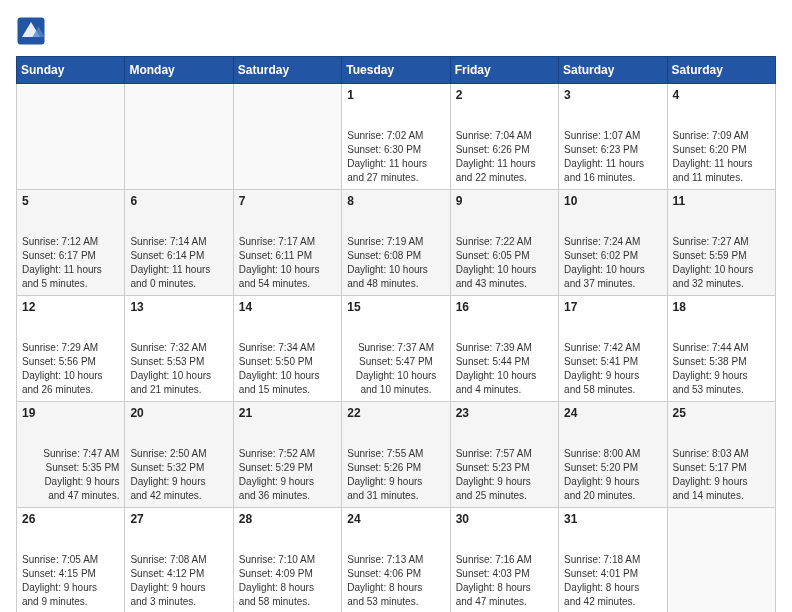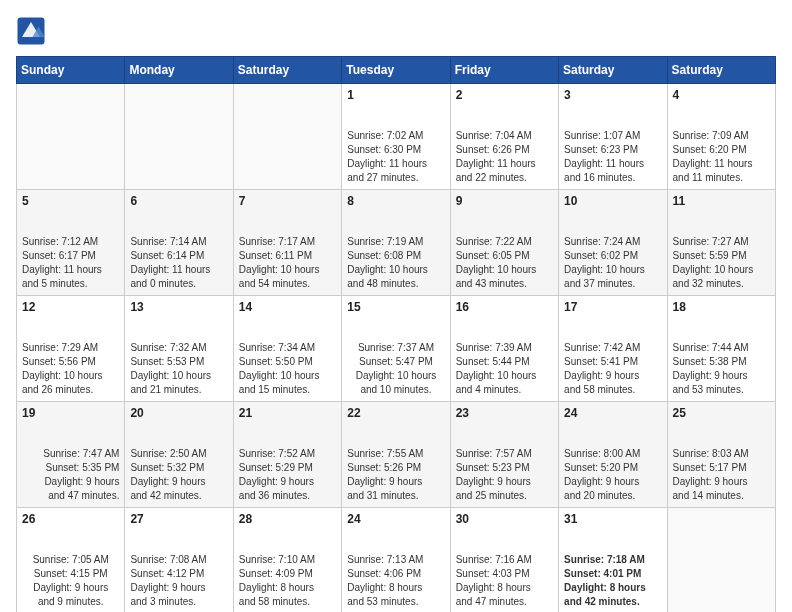--- a/index.html
+++ b/index.html
@@ -310,21 +310,21 @@
           <span class="day-number">25</span>
           <div class="day-info" style="white-space: pre-line;">Sunrise: 8:03 AM
 Sunset: 5:17 PM
 Daylight: 9 hours
 and 14 minutes.</div>
         </td>
       </tr>
       <tr>
         <td>
           <span class="day-number">26</span>
-          <div class="day-info" style="white-space: pre-line; text-align: center;">Sunrise: 7:05 AM
+          <div class="day-info" style="white-space: pre-line;">Sunrise: 7:05 AM
 Sunset: 4:15 PM
 Daylight: 9 hours
 and 9 minutes.</div>
         </td>
         <td>
           <span class="day-number">27</span>
           <div class="day-info" style="white-space: pre-line;">Sunrise: 7:08 AM
 Sunset: 4:12 PM
 Daylight: 9 hours
 and 3 minutes.</div>
@@ -345,21 +345,21 @@
         </td>
         <td>
           <span class="day-number">30</span>
           <div class="day-info" style="white-space: pre-line;">Sunrise: 7:16 AM
 Sunset: 4:03 PM
 Daylight: 8 hours
 and 47 minutes.</div>
         </td>
         <td>
           <span class="day-number">31</span>
-          <div class="day-info" style="white-space: pre-line; font-weight: bold;">Sunrise: 7:18 AM
+          <div class="day-info" style="white-space: pre-line;">Sunrise: 7:18 AM
 Sunset: 4:01 PM
 Daylight: 8 hours
 and 42 minutes.</div>
         </td>
         <td class="empty-cell"></td>
       </tr>
     </tbody>
 </table>
 
 </body></html>

